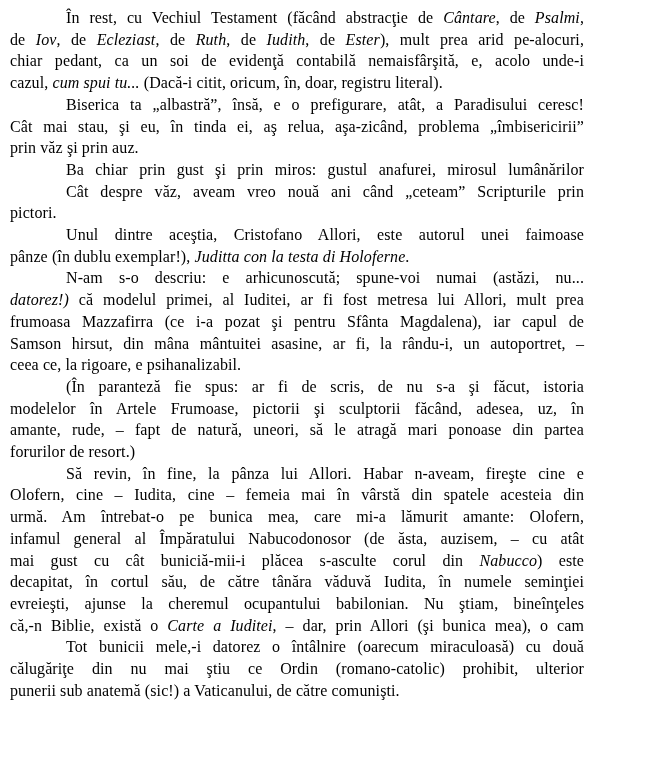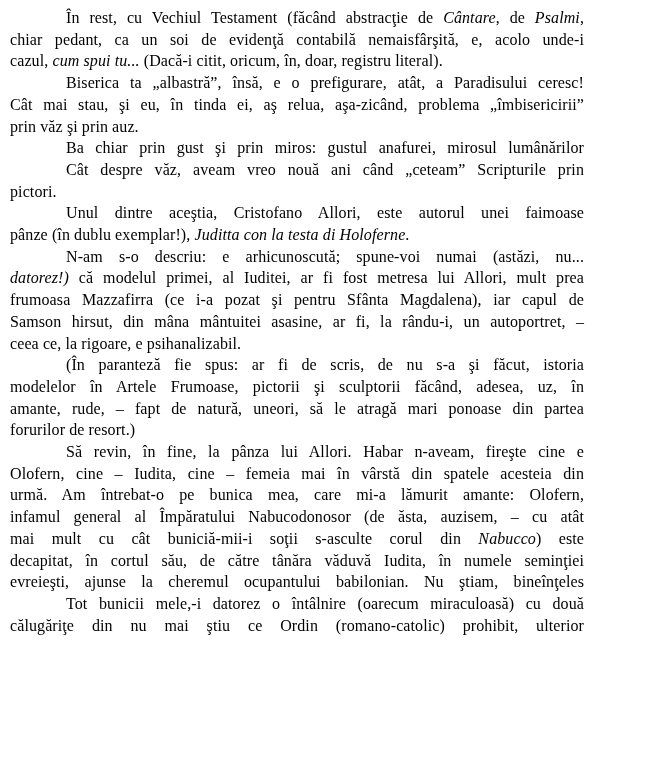--- a/index.html
+++ b/index.html
@@ -42,20 +42,21 @@
     font-style: italic;
   }
 </style>
 </head>
 <body>
 
 <div class="page">
   <div>
       <div class="paragraph">
         <div class="line first"><span>În rest, cu Vechiul Testament (făcând abstracţie de </span><span class="it">Cântare</span><span>, de </span><span class="it">Psalmi</span><span>,</span></div>
+        <div class="line"><span>de </span><span class="it">Iov</span><span>, de </span><span class="it">Ecleziast</span><span>, de </span><span class="it">Ruth</span><span>, de </span><span class="it">Iudith</span><span>, de </span><span class="it">Ester</span><span>), mult prea arid pe-alocuri,</span></div>
         <div class="line"><span>chiar pedant, ca un soi de evidenţă contabilă nemaisfârşită, e, acolo unde-i</span></div>
         <div class="line last"><span>cazul, </span><span class="it">cum spui tu...</span><span> (Dacă-i citit, oricum, în, doar, registru literal).</span></div>
       </div>
       <div class="paragraph">
         <div class="line first"><span>Biserica ta „albastră”, însă, e o prefigurare, atât, a Paradisului ceresc!</span></div>
         <div class="line"><span>Cât mai stau, şi eu, în tinda ei, aş relua, aşa-zicând, problema „îmbisericirii”</span></div>
         <div class="line last"><span>prin văz şi prin auz.</span></div>
       </div>
       <div class="paragraph">
         <div class="line first"><span>Ba chiar prin gust şi prin miros: gustul anafurei, mirosul lumânărilor</span></div>
@@ -79,22 +80,24 @@
         <div class="line first"><span>(În paranteză fie spus: ar fi de scris, de nu s-a şi făcut, istoria</span></div>
         <div class="line"><span>modelelor în Artele Frumoase, pictorii şi sculptorii făcând, adesea, uz, în</span></div>
         <div class="line"><span>amante, rude, – fapt de natură, uneori, să le atragă mari ponoase din partea</span></div>
         <div class="line last"><span>forurilor de resort.)</span></div>
       </div>
       <div class="paragraph">
         <div class="line first"><span>Să revin, în fine, la pânza lui Allori. Habar n-aveam, fireşte cine e</span></div>
         <div class="line"><span>Olofern, cine – Iudita, cine – femeia mai în vârstă din spatele acesteia din</span></div>
         <div class="line"><span>urmă. Am întrebat-o pe bunica mea, care mi-a lămurit amante: Olofern,</span></div>
         <div class="line"><span>infamul general al Împăratului Nabucodonosor (de ăsta, auzisem, – cu atât</span></div>
-        <div class="line"><span>mai mult cu cât buniciă-mii-i soţii s-asculte corul din </span><span class="it">Nabucco</span><span>) este</span></div>
+        <div class="line"><span>mai gust cu cât buniciă-mii-i plăcea s-asculte corul din </span><span class="it">Nabucco</span><span>) este</span></div>
         <div class="line"><span>decapitat, în cortul său, de către tânăra văduvă Iudita, în numele seminţiei</span></div>
         <div class="line"><span>evreieşti, ajunse la cheremul ocupantului babilonian. Nu ştiam, bineînţeles</span></div>
+        <div class="line"><span>că,-n Biblie, există o </span><span class="it">Carte a Iuditei</span><span>, – dar, prin Allori (şi bunica mea), o cam</span></div>
       </div>
       <div class="paragraph">
         <div class="line first"><span>Tot bunicii mele,-i datorez o întâlnire (oarecum miraculoasă) cu două</span></div>
         <div class="line"><span>călugăriţe din nu mai ştiu ce Ordin (romano-catolic) prohibit, ulterior</span></div>
+        <div class="line last"><span>punerii sub anatemă (sic!) a Vaticanului, de către comunişti.</span></div>
       </div>
     </div>
 </div>
 
 </body></html>

